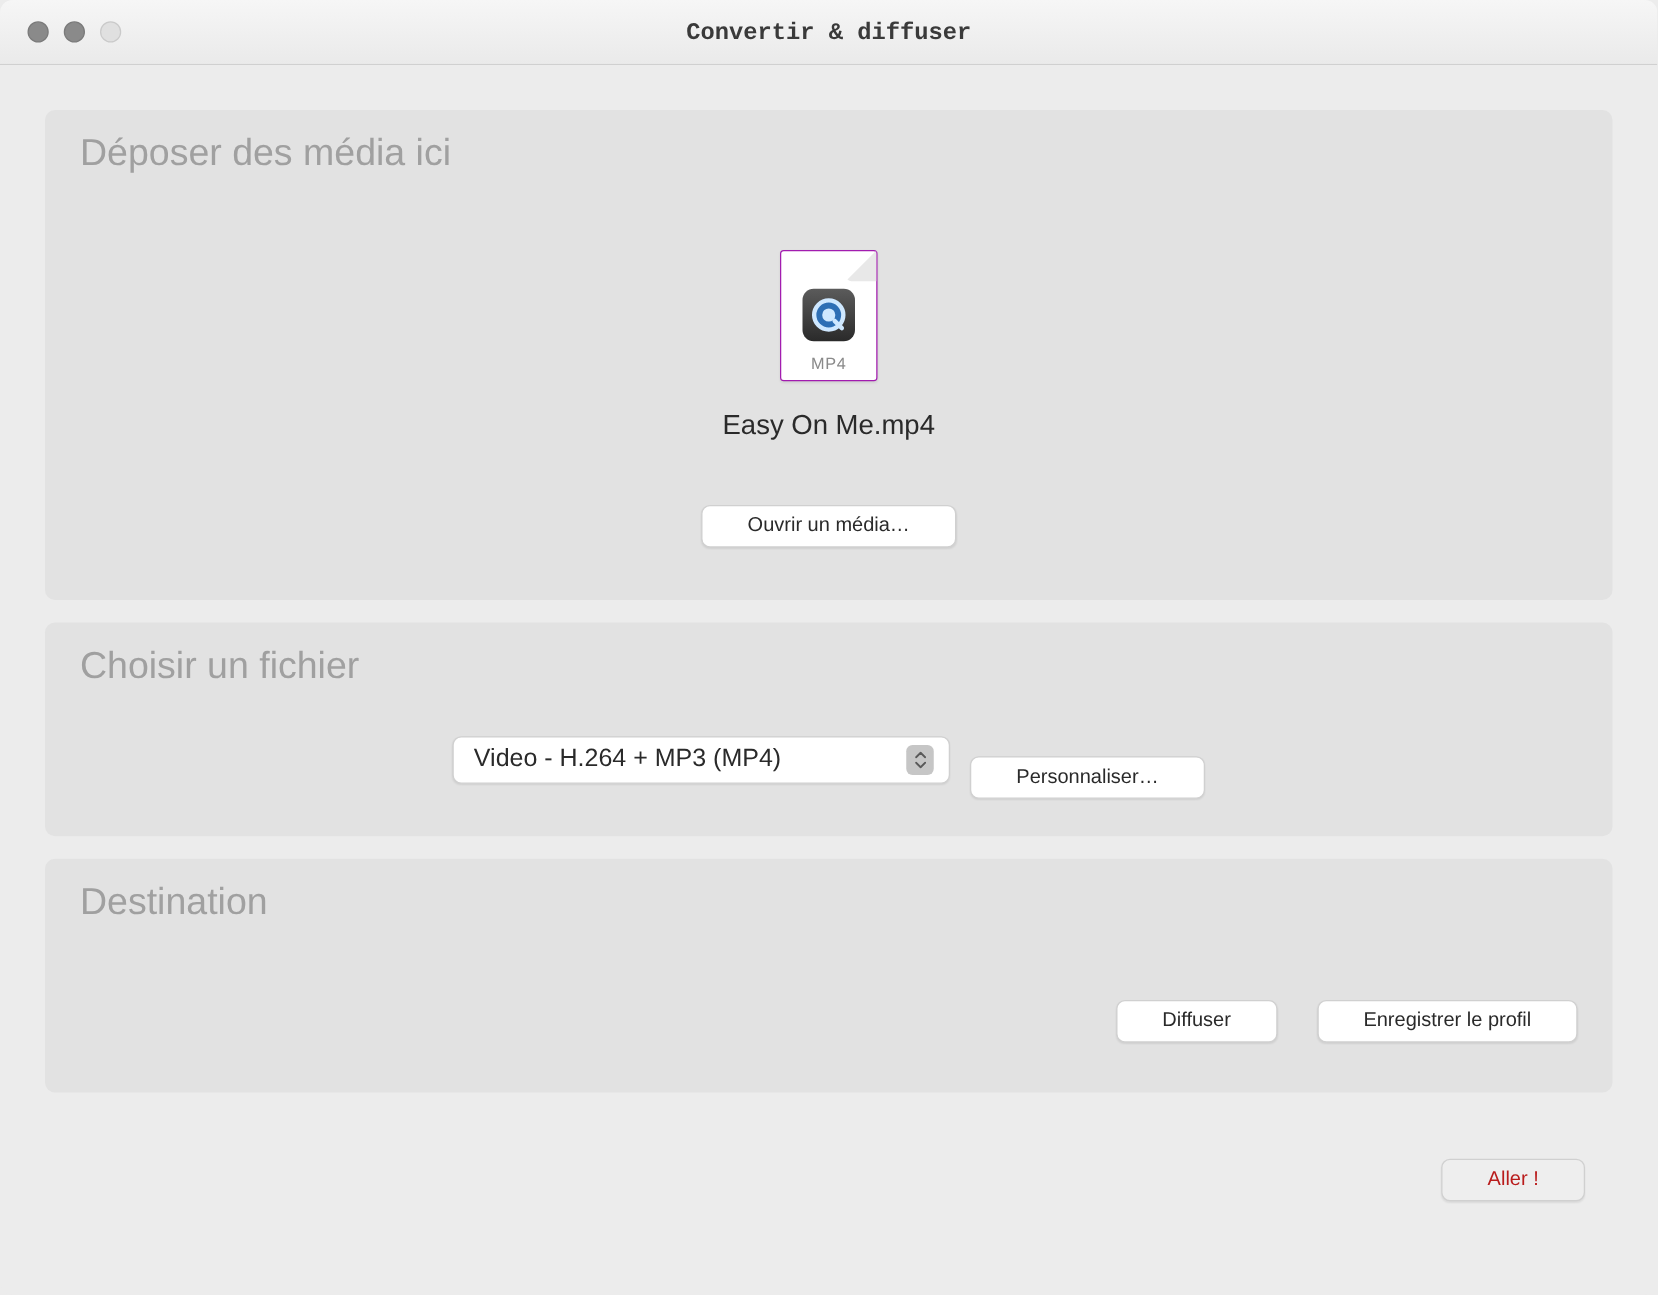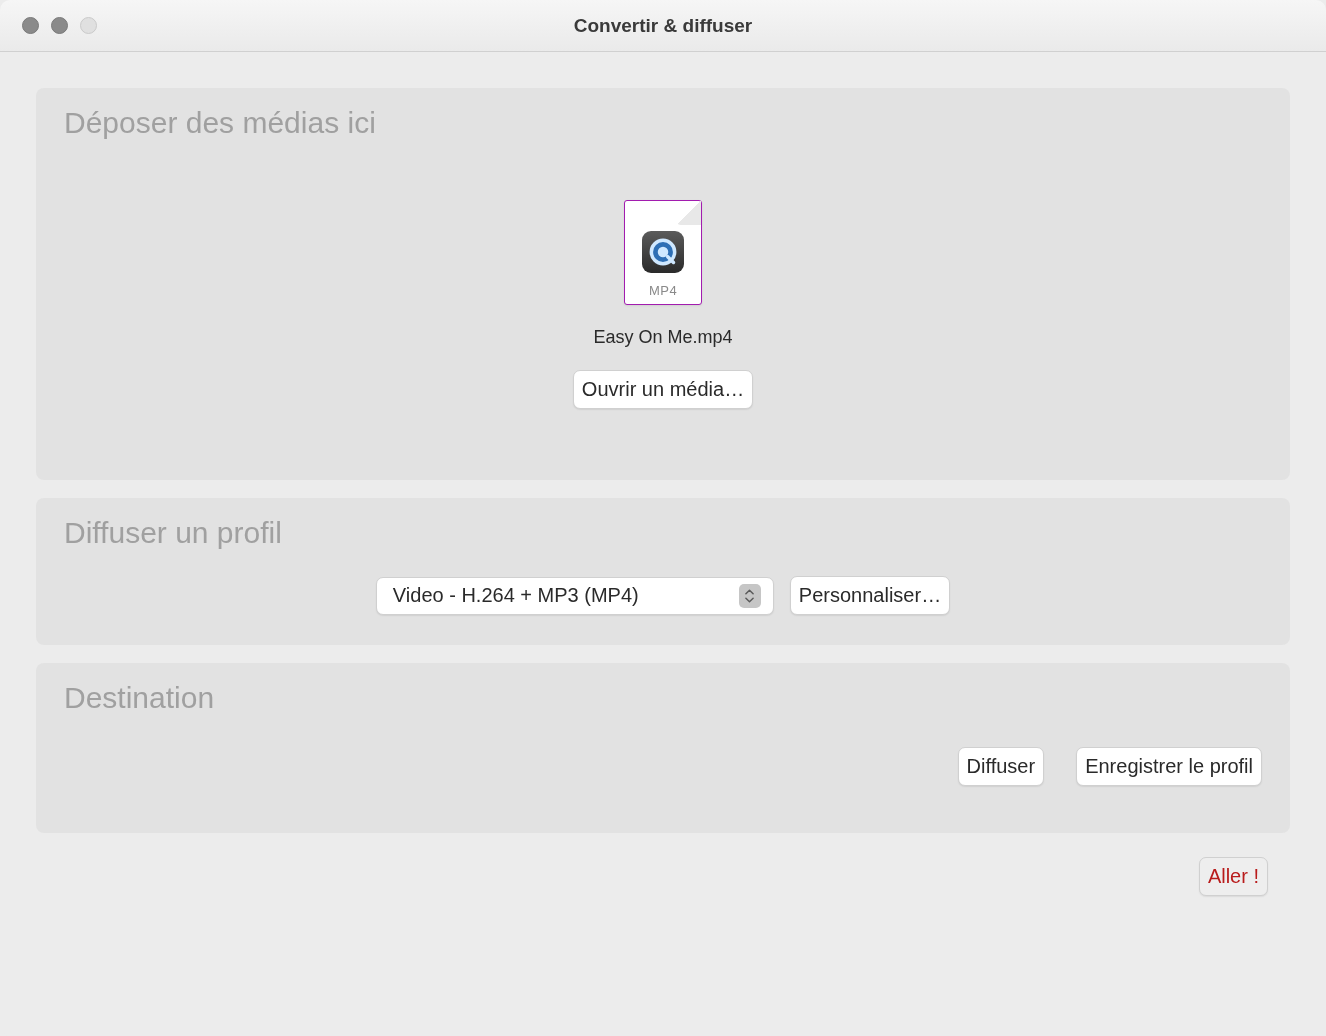--- a/index.html
+++ b/index.html
@@ -36,20 +36,21 @@
     .tl.close { background: #8a8a8a; border: 0.5px solid #7a7a7a; }
     .tl.min { background: #8a8a8a; border: 0.5px solid #7a7a7a; }
     .tl.zoom { background: #e0e0e0; border: 0.5px solid #cacaca; }
     .window-title {
       position: absolute;
       left: 50%;
       transform: translateX(-50%);
       font-size: 19px;
       font-weight: 600;
       color: #3a3a3a;
+      font-family: Liberation Mono, monospace;
     }
     .content {
       flex: 1;
       padding: 36px 36px 24px 36px;
       display: flex;
       flex-direction: column;
       gap: 18px;
     }
     .panel {
       background: #e2e2e2;
@@ -95,33 +96,34 @@
       width: 42px; height: 42px;
       border-radius: 9px;
       background: linear-gradient(#5b5b5b, #2a2a2a);
       display: flex; align-items: center; justify-content: center;
       margin-bottom: 10px;
       margin-top: 14px;
     }
     .qt-badge svg { width: 28px; height: 28px; }
     .file-ext { font-size: 13px; color: #8a8a8a; letter-spacing: 0.5px; }
     .file-name {
-      font-size: 18px;
+      font-size: 22px;
       color: #2a2a2a;
     }
     .btn {
       background: #fff;
       border: 0.5px solid #d0d0d0;
       border-radius: 7px;
-      padding: 7px 8px;
-      font-size: 20px;
+      padding: 7px 36px;
+      font-size: 16px;
       color: #2a2a2a;
       box-shadow: 0 1px 1.5px rgba(0,0,0,0.08);
       cursor: pointer;
       font-family: inherit;
+      margin-top: 29px;
     }
     .profile-row {
       display: flex;
       justify-content: center;
       align-items: center;
       gap: 16px;
       padding: 16px 0 2px;
     }
     .select {
       background: #fff;
@@ -174,39 +176,39 @@
     <div class="traffic-lights">
       <div class="tl close"></div>
       <div class="tl min"></div>
       <div class="tl zoom"></div>
     </div>
     <div class="window-title">Convertir &amp; diffuser</div>
   </div>
 
   <div class="content">
     <div class="panel drop-panel">
-      <div class="panel-title">Déposer des médias ici</div>
+      <div class="panel-title">Déposer des média ici</div>
       <div class="drop-area">
         <div class="file-icon">
           <div class="qt-badge">
             <svg viewBox="0 0 24 24" fill="none">
               <circle cx="12" cy="12" r="10" stroke="#cfe8ff" stroke-width="3" fill="#2e6fb5"></circle>
               <circle cx="12" cy="12" r="4.5" fill="#cfe8ff"></circle>
               <path d="M16 16 L21 21" stroke="#cfe8ff" stroke-width="3" stroke-linecap="round"></path>
             </svg>
           </div>
           <div class="file-ext">MP4</div>
         </div>
         <div class="file-name">Easy On Me.mp4</div>
         <button class="btn">Ouvrir un média…</button>
       </div>
     </div>
 
     <div class="panel">
-      <div class="panel-title">Diffuser un profil</div>
+      <div class="panel-title">Choisir un fichier</div>
       <div class="profile-row">
         <div class="select">
           <span>Video - H.264 + MP3 (MP4)</span>
           <span class="select-arrows">
             <svg viewBox="0 0 10 6">
                 <path d="M1 5 L5 1 L9 5" stroke="#5a5a5a" stroke-width="1.6" fill="none" stroke-linecap="round" stroke-linejoin="round"></path>
               </svg>
             <svg viewBox="0 0 10 6">
                 <path d="M1 1 L5 5 L9 1" stroke="#5a5a5a" stroke-width="1.6" fill="none" stroke-linecap="round" stroke-linejoin="round"></path>
               </svg>

